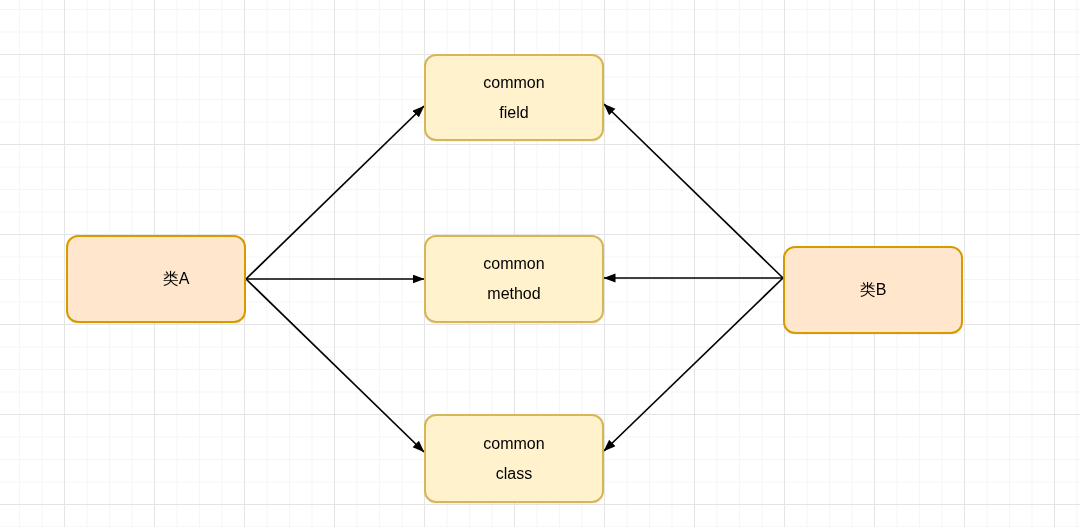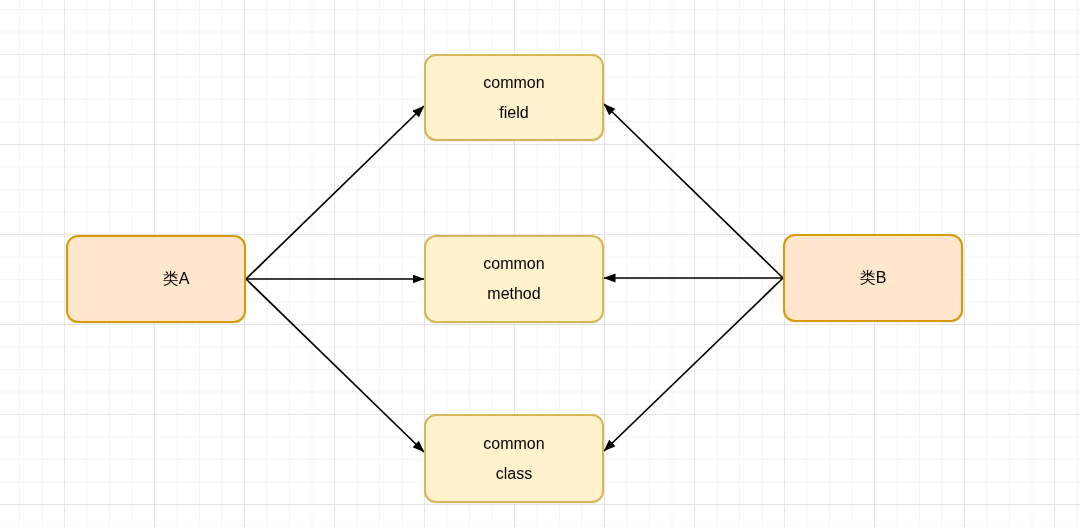--- a/index.html
+++ b/index.html
@@ -85,17 +85,17 @@
   <div class="node node-common-method" style="background: rgb(255, 242, 204); border-color: rgb(214, 182, 86);">
     <span>common
 method</span>
   </div>
 
   <div class="node node-common-class" style="background: rgb(255, 242, 204); border-color: rgb(214, 182, 86);">
     <span>common
 class</span>
   </div>
 
-  <div class="node node-class-b" style="background: rgb(255, 230, 204); border-color: rgb(215, 155, 0);">
+  <div class="node node-class-b" style="background: rgb(255, 230, 204); border-color: rgb(215, 155, 0); margin-top: 12px;">
     <span>类B</span>
   </div>
 
 </div>
 
 </body></html>

